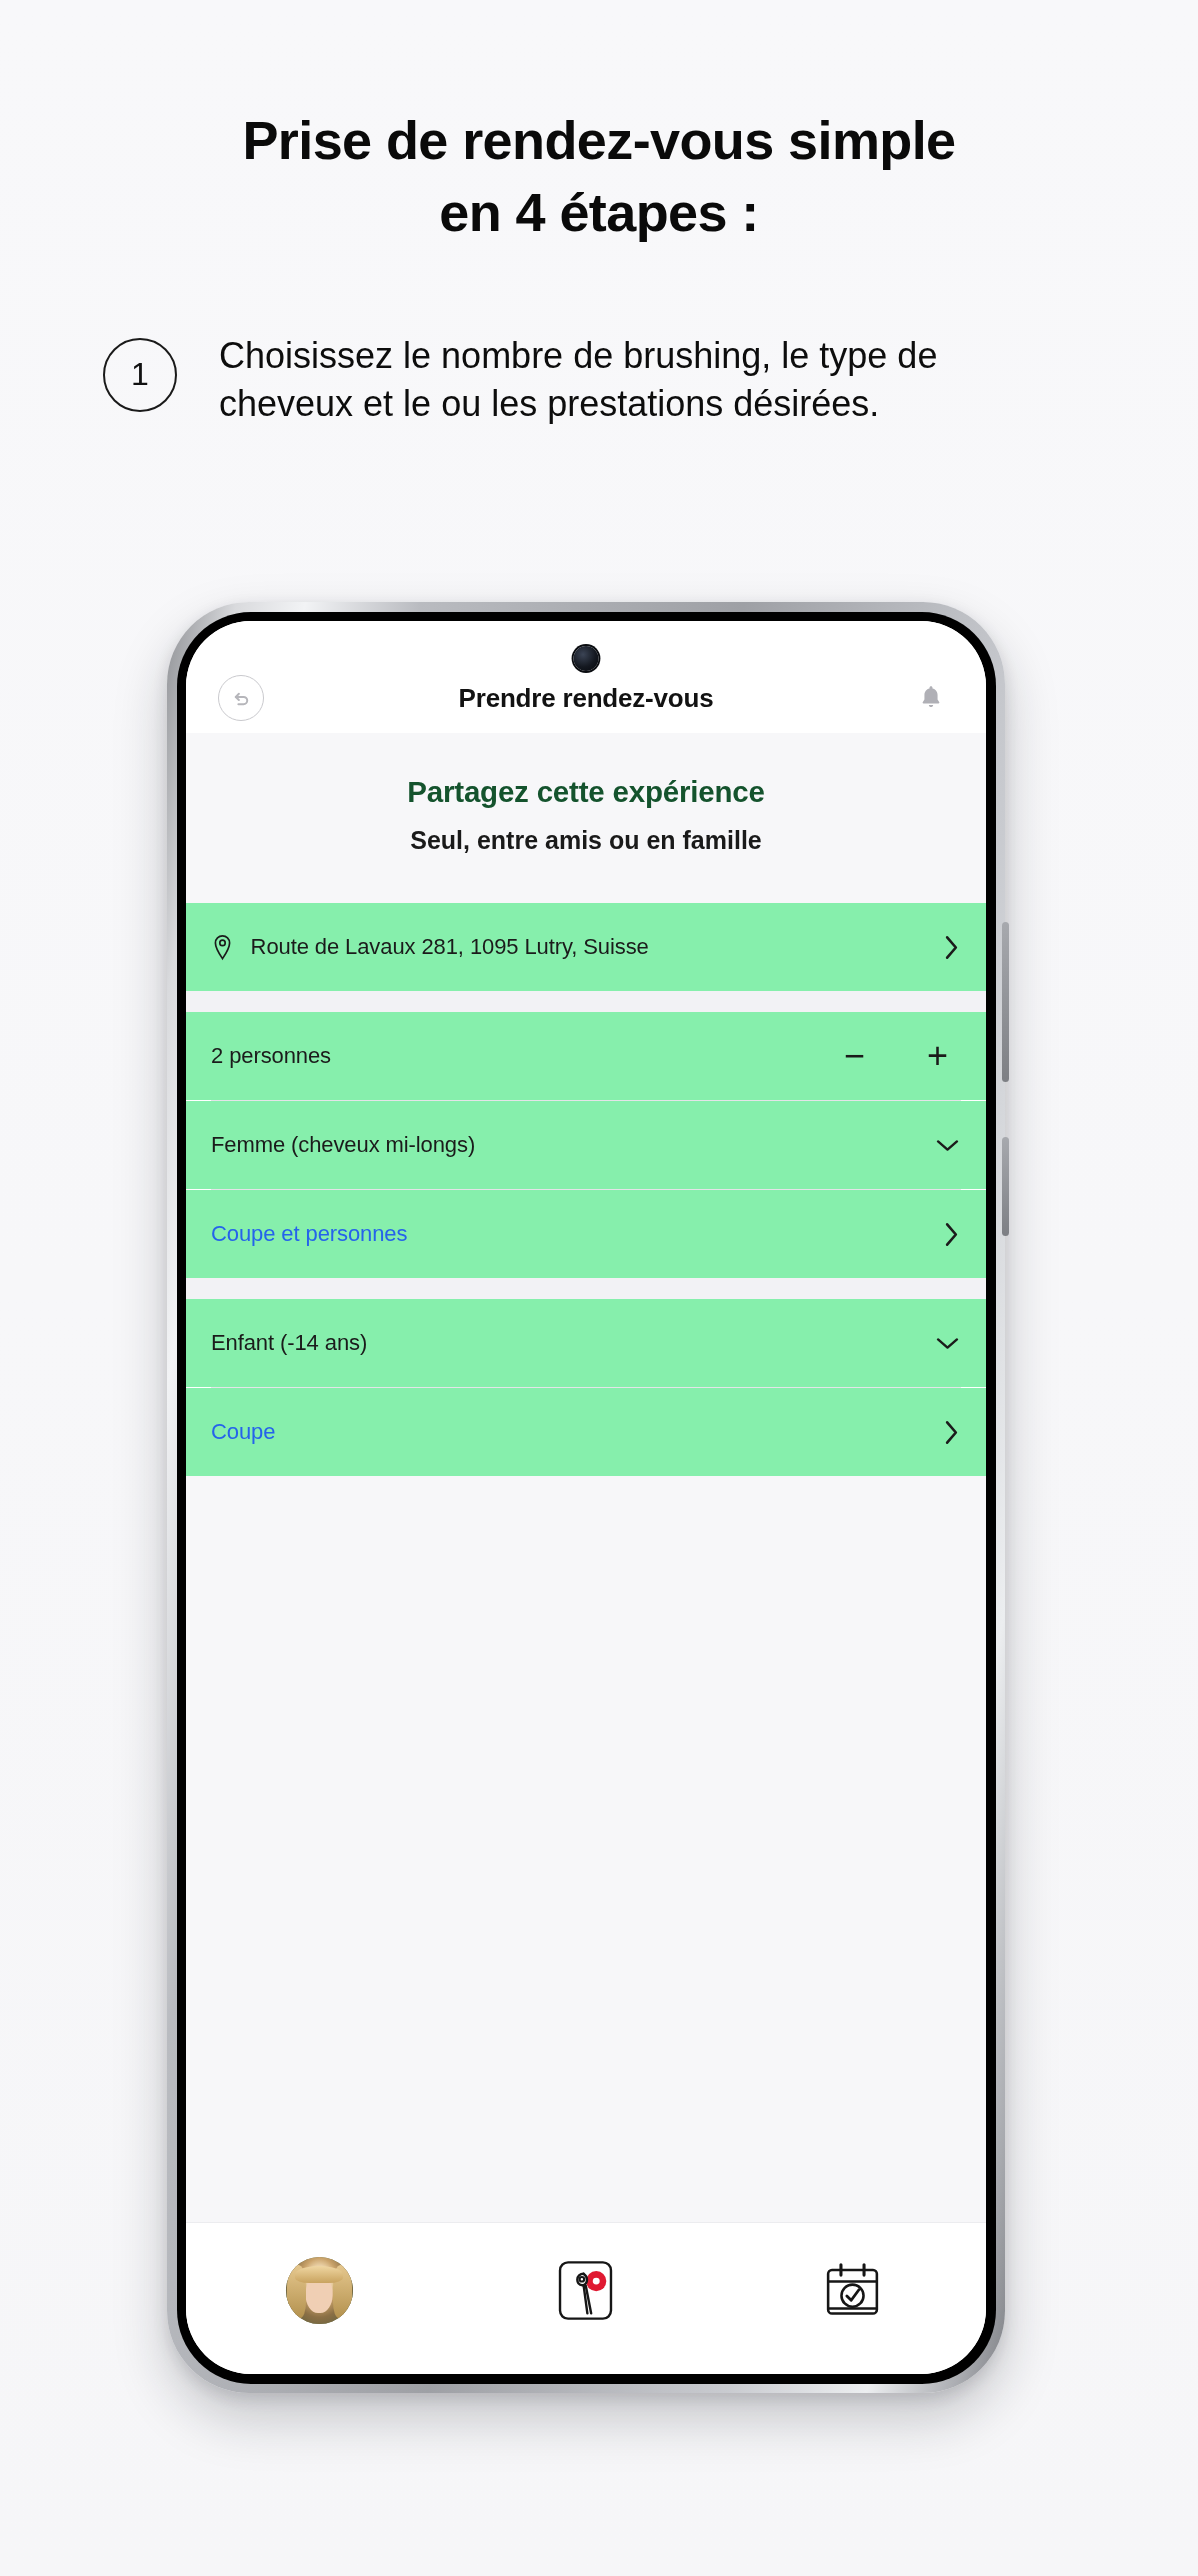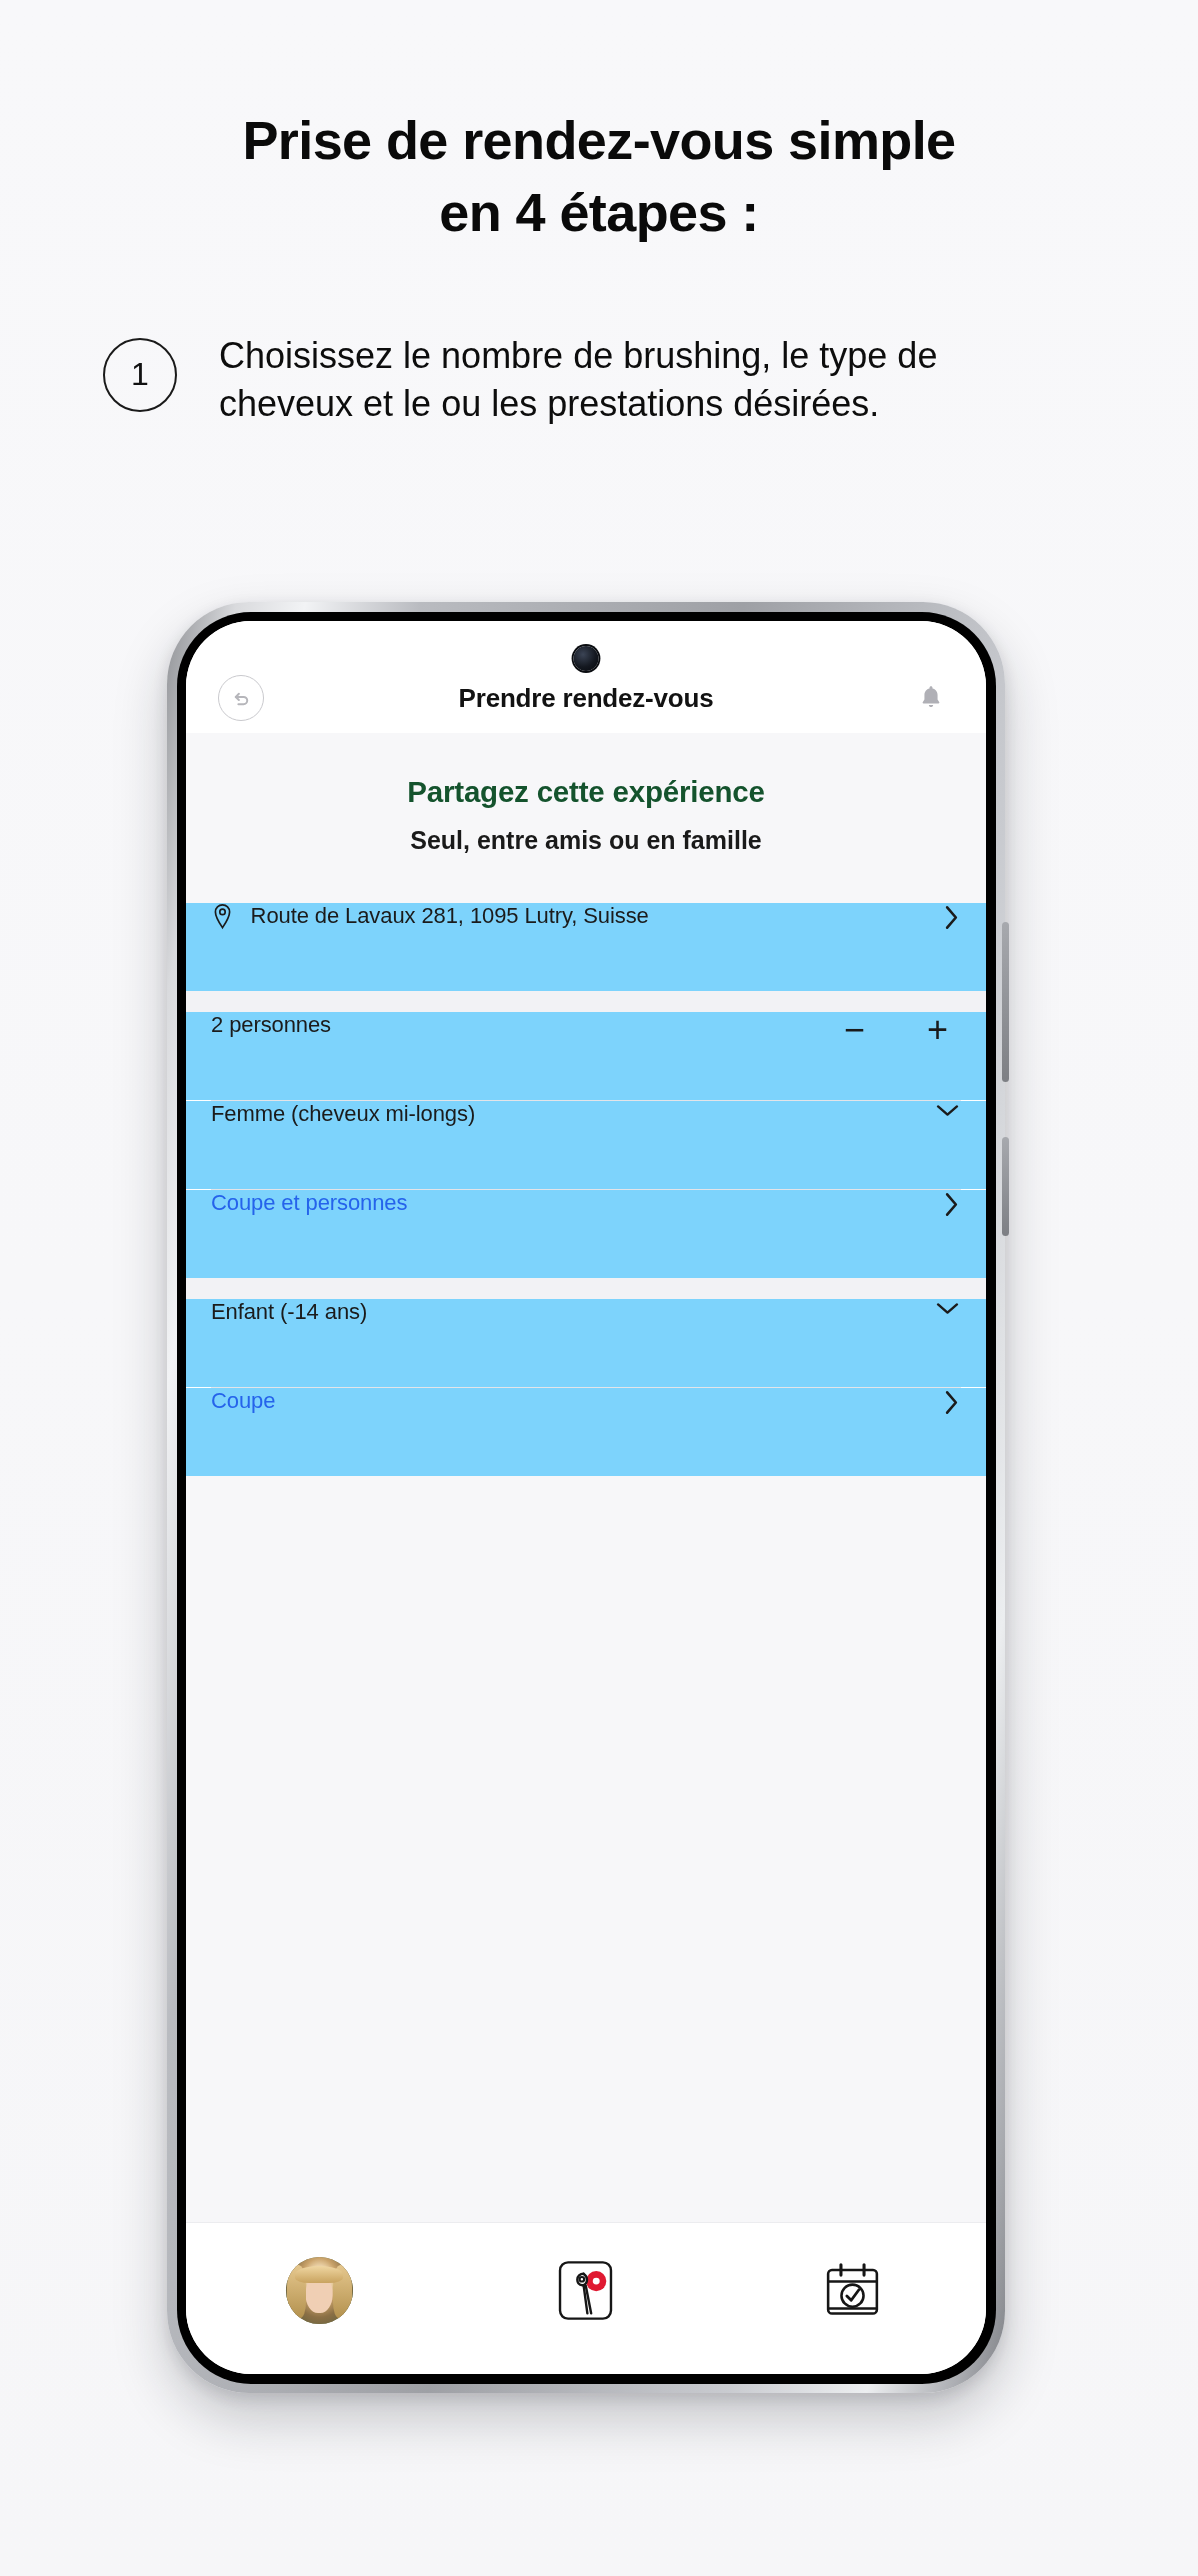--- a/index.html
+++ b/index.html
@@ -175,24 +175,24 @@
     margin-top: 17px;
     font-size: 25px;
     font-weight: 700;
     color: #1a1a1a;
   }
 
   
   .rows { background: #fff; flex: 0 0 auto; }
   .row {
     display: flex;
-    align-items: flex-start;
+    align-items: center;
     padding: 0 25px;
     height: 88px;
-    background: #7dd3fc;
+    background: #86efac;
   }
   .row-divider-inset {
     height: 1px;
     background: #e4e4e8;
     margin: 0 25px;
   }
   .gap-band { height: 21px; background: #f2f2f5; }
   .row-label {
     flex: 1;
     font-size: 22px;

